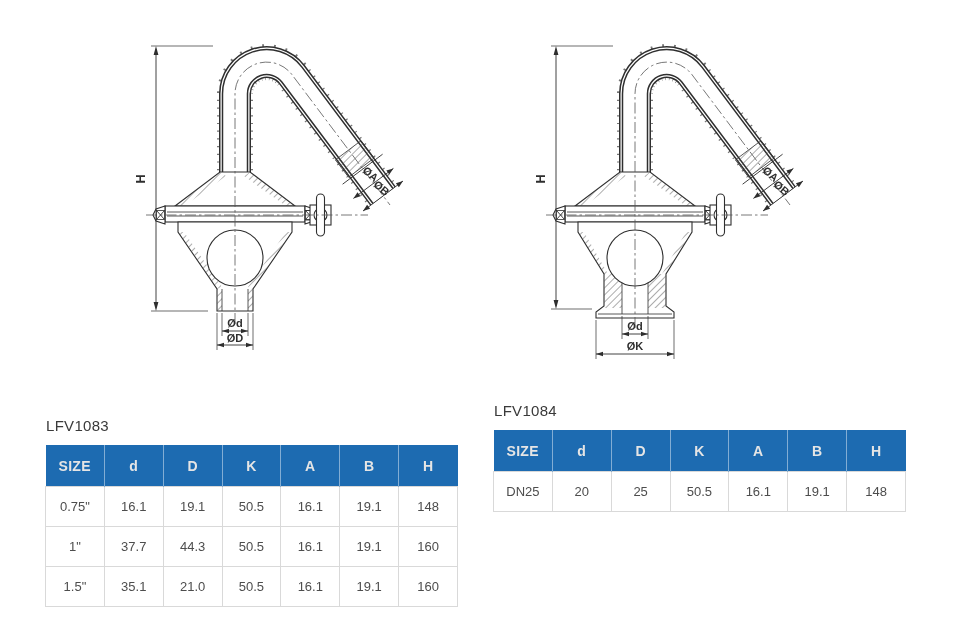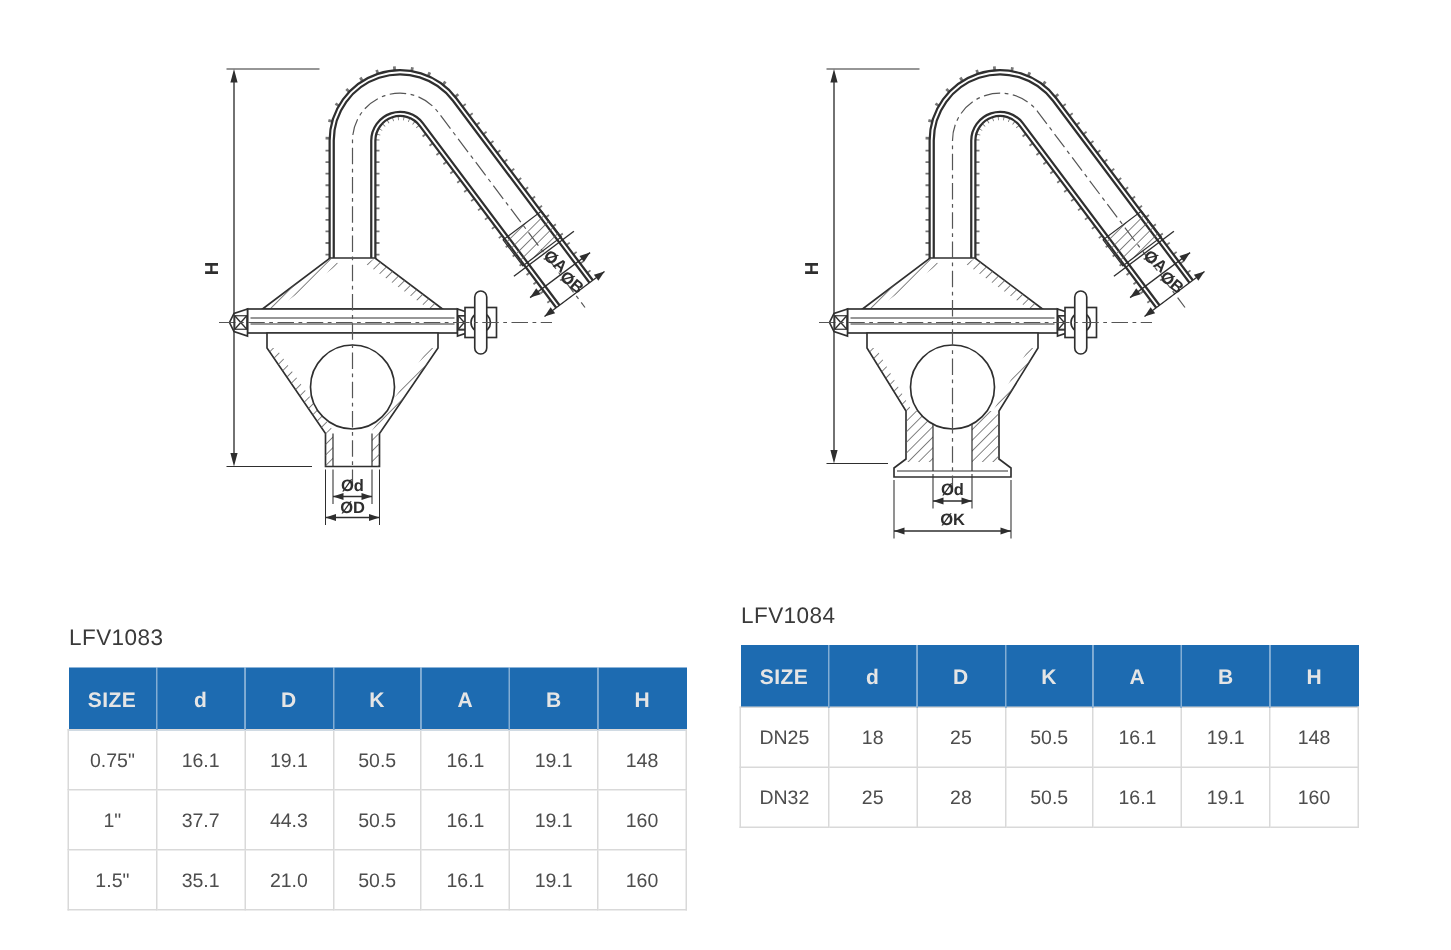--- a/index.html
+++ b/index.html
@@ -260,31 +260,22 @@
         <th>D</th>
         <th>K</th>
         <th>A</th>
         <th>B</th>
         <th>H</th>
       </tr>
     </thead>
     <tbody>
       <tr>
         <td>DN25</td>
-        <td>18</td>
+        <td>20</td>
         <td>25</td>
         <td>50.5</td>
         <td>16.1</td>
         <td>19.1</td>
         <td>148</td>
-      </tr>
-      <tr>
-        <td>DN32</td>
-        <td>25</td>
-        <td>28</td>
-        <td>50.5</td>
-        <td>16.1</td>
-        <td>19.1</td>
-        <td>160</td>
       </tr>
     </tbody>
   </table>
 </div>
 
 </body></html>

